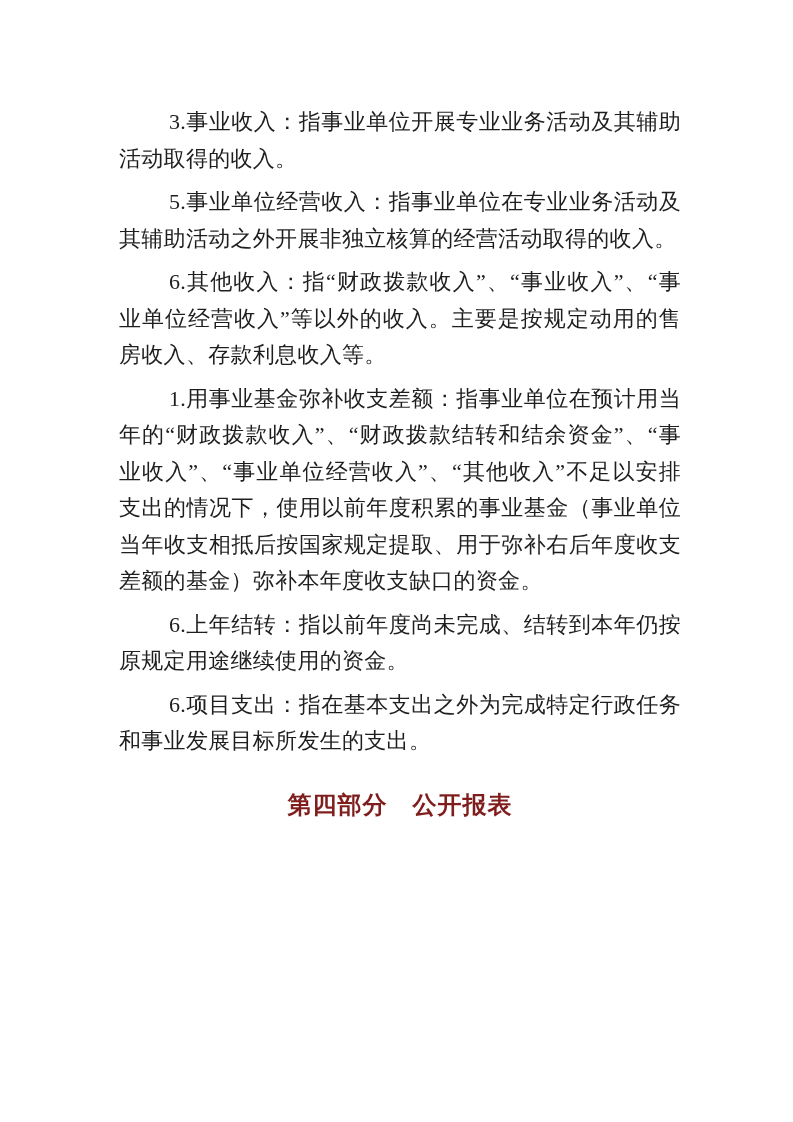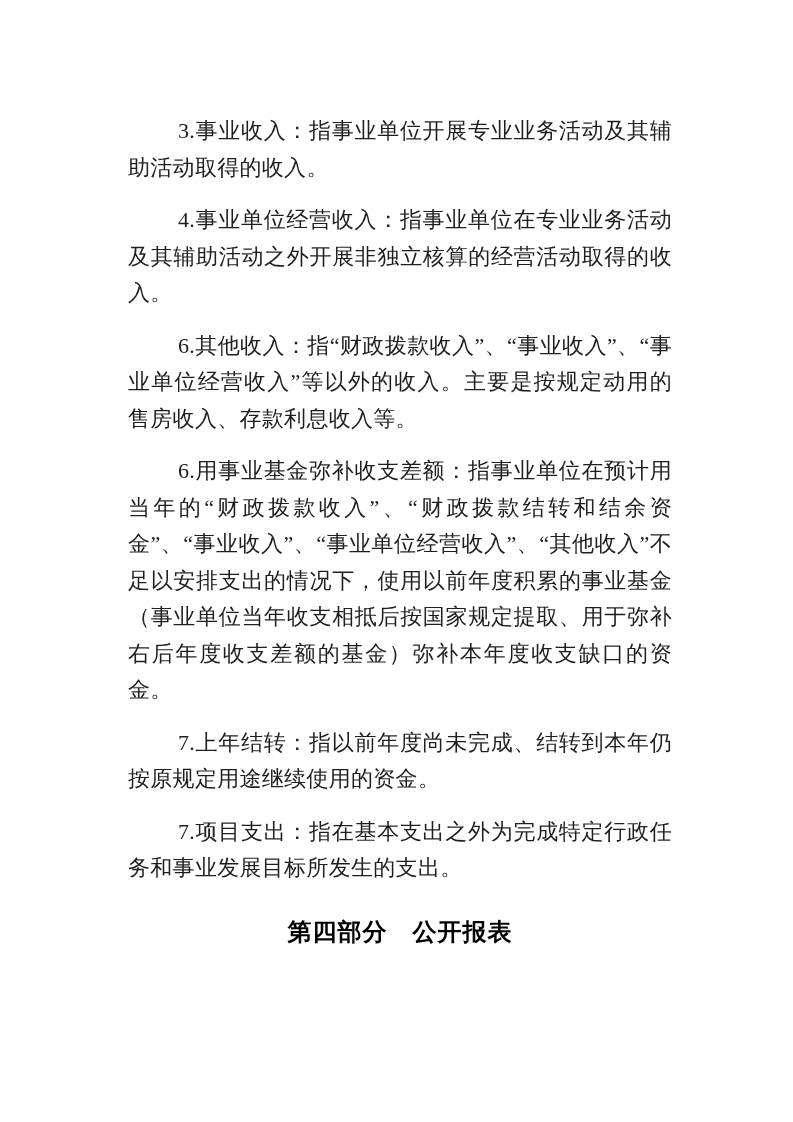--- a/index.html
+++ b/index.html
@@ -17,48 +17,48 @@
     position: relative;
     width: 793px;
     height: 1122px;
     background: #ffffff;
     padding: 97px 105px 0 112px;
   }
   .body-text {
     width: 576px;
   }
   .para {
-    margin: 16px;
+    margin: 7px;
     font-family: "Liberation Serif", "DejaVu Serif", serif;
     font-size: 22px;
     line-height: 36.5px;
     color: #1e1e1e;
     text-align: justify;
     text-justify: inter-character;
     text-indent: 50px;
     letter-spacing: 0.3px;
   }
   .section-heading {
     margin: 27px 0 0 0;
     font-family: "Liberation Sans", "DejaVu Sans", sans-serif;
     font-size: 24px;
     line-height: 36px;
     font-weight: 700;
-    color: #000000;
+    color: #7f1d1d;
     text-align: center;
     letter-spacing: 1px;
     white-space: pre-wrap;
   }
 </style>
 </head>
 <body>
 
 <div class="page">
   <div class="body-text">
     <p class="para">3.事业收入：指事业单位开展专业业务活动及其辅助活动取得的收入。</p>
-    <p class="para">4.事业单位经营收入：指事业单位在专业业务活动及其辅助活动之外开展非独立核算的经营活动取得的收入。</p>
+    <p class="para">5.事业单位经营收入：指事业单位在专业业务活动及其辅助活动之外开展非独立核算的经营活动取得的收入。</p>
     <p class="para">6.其他收入：指“财政拨款收入”、“事业收入”、“事业单位经营收入”等以外的收入。主要是按规定动用的售房收入、存款利息收入等。</p>
-    <p class="para">6.用事业基金弥补收支差额：指事业单位在预计用当年的“财政拨款收入”、“财政拨款结转和结余资金”、“事业收入”、“事业单位经营收入”、“其他收入”不足以安排支出的情况下，使用以前年度积累的事业基金（事业单位当年收支相抵后按国家规定提取、用于弥补右后年度收支差额的基金）弥补本年度收支缺口的资金。</p>
-    <p class="para">7.上年结转：指以前年度尚未完成、结转到本年仍按原规定用途继续使用的资金。</p>
-    <p class="para">7.项目支出：指在基本支出之外为完成特定行政任务和事业发展目标所发生的支出。</p>
+    <p class="para">1.用事业基金弥补收支差额：指事业单位在预计用当年的“财政拨款收入”、“财政拨款结转和结余资金”、“事业收入”、“事业单位经营收入”、“其他收入”不足以安排支出的情况下，使用以前年度积累的事业基金（事业单位当年收支相抵后按国家规定提取、用于弥补右后年度收支差额的基金）弥补本年度收支缺口的资金。</p>
+    <p class="para">6.上年结转：指以前年度尚未完成、结转到本年仍按原规定用途继续使用的资金。</p>
+    <p class="para">6.项目支出：指在基本支出之外为完成特定行政任务和事业发展目标所发生的支出。</p>
   </div>
   <h2 class="section-heading">第四部分　公开报表</h2>
 </div>
 
 </body></html>

